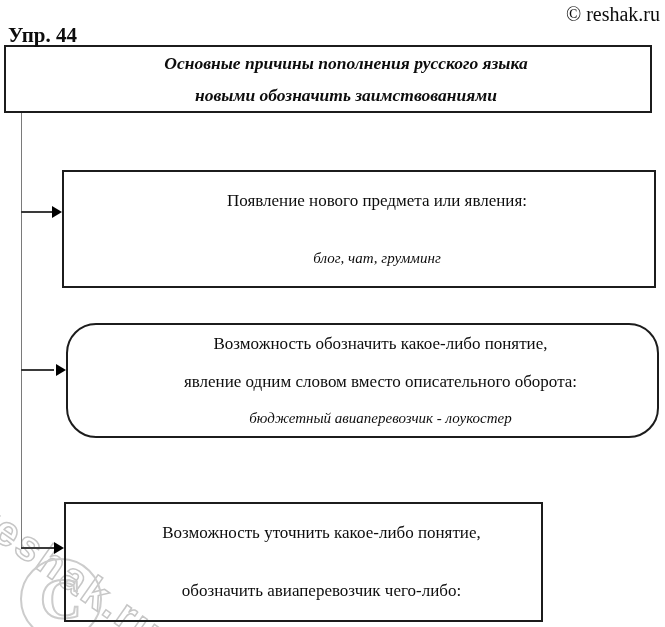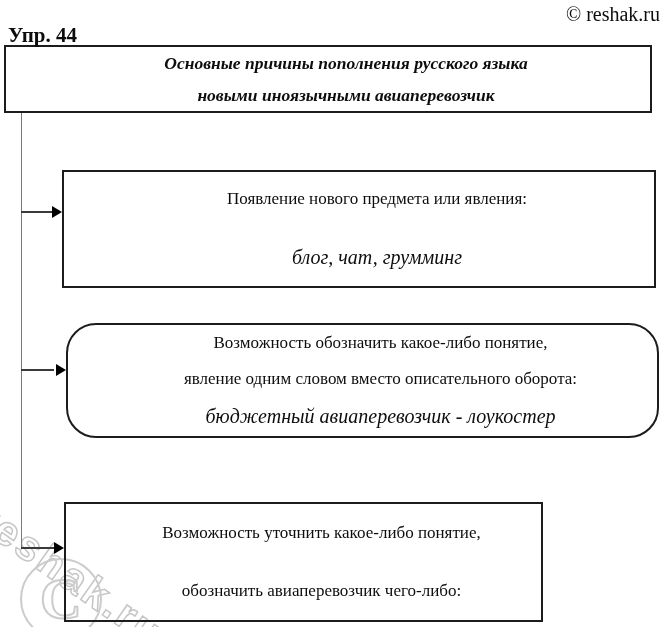--- a/index.html
+++ b/index.html
@@ -25,21 +25,21 @@
     position: absolute;
     border: 2px solid #1c1c1c;
     background: transparent;
     display: flex; flex-direction: column;
     justify-content: space-around;
     text-align: center;
     z-index: 2;
     padding-left: 36px;
   }
   .box .line { font-size: 17px; line-height: 1.2; }
-  .box .example { font-size: 20px; font-style: italic; line-height: 1.2; }
+  .box .example { font-size: 15px; font-style: italic; line-height: 1.2; }
   .title-box { left: 4px; top: 45px; width: 648px; height: 68px; }
   .title-box .line { font-size: 17.5px; font-weight: bold; font-style: italic; }
   .box1 { left: 62px; top: 170px; width: 594px; height: 118px; }
   .box2 { left: 66px; top: 323px; width: 593px; height: 115px; border-radius: 30px; }
   .box3 { left: 64px; top: 502px; width: 479px; height: 120px; }
   .vline {
     position: absolute; left: 21px; top: 113px;
     width: 1px; height: 435px; background: #7a7a7a; z-index: 1;
   }
   .hline {
@@ -92,21 +92,21 @@
     <div class="wm-circle">
       <span>C</span>
     </div>
   </div>
 
   <div class="hdr-left">Упр. 44</div>
   <div class="hdr-right">© reshak.ru</div>
 
   <div class="box title-box">
     <div class="line">Основные причины пополнения русского языка</div>
-    <div class="line">новыми иноязычными авиаперевозчик</div>
+    <div class="line">новыми обозначить заимствованиями</div>
   </div>
 
   <div class="vline"></div>
   <div class="hline hline1"></div>
   <div class="arrowhead ah1"></div>
   <div class="hline hline2"></div>
   <div class="arrowhead ah2"></div>
   <div class="hline hline3"></div>
   <div class="arrowhead ah3"></div>
 

